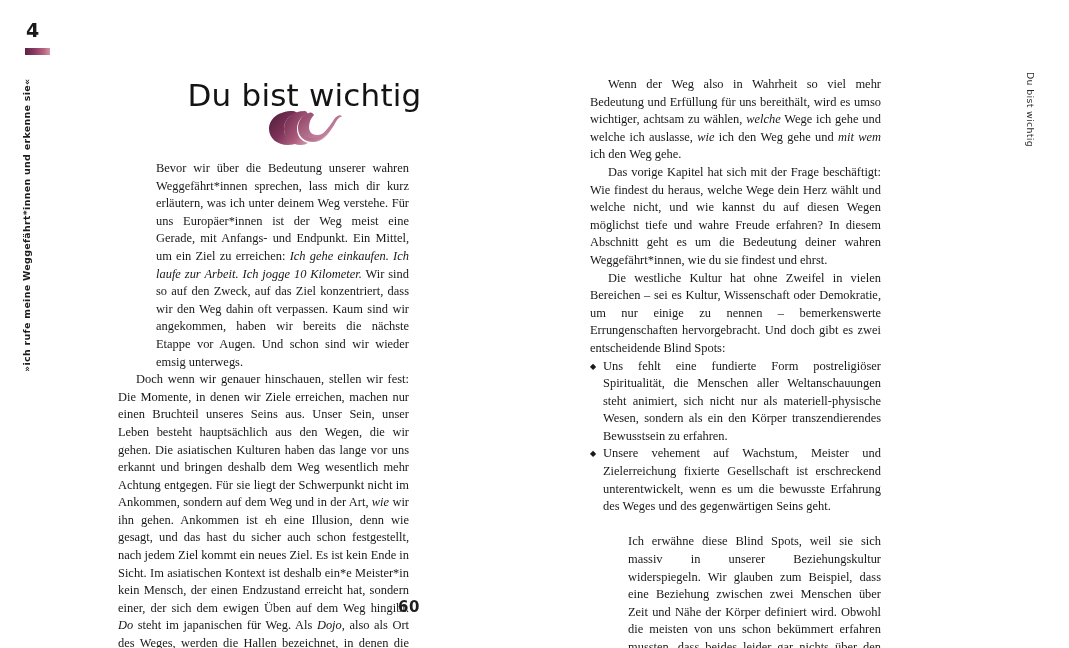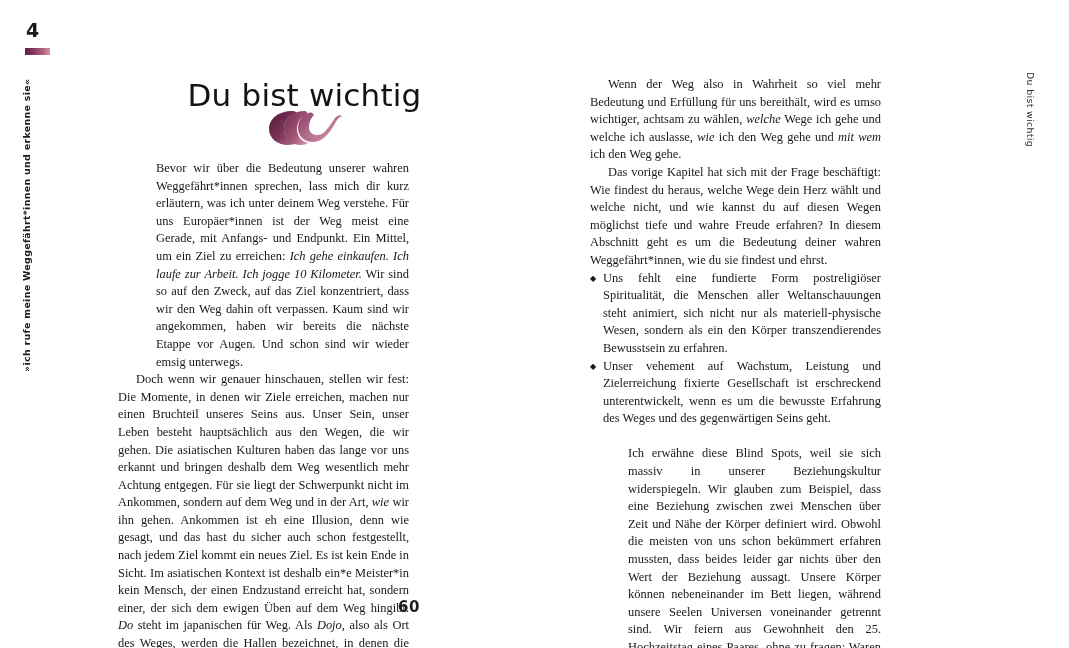--- a/index.html
+++ b/index.html
@@ -228,24 +228,25 @@
     </div>
 
     <div class="folio folio-left">60</div>
   </div>
 
   <div class="page page-right">
     <div class="body-block">
       <div id="right-paras">
           <p><span>Wenn der Weg also in Wahrheit so viel mehr Bedeutung und Erfüllung für uns bereithält, wird es umso wichtiger, achtsam zu wählen, </span><em>welche</em><span> Wege ich gehe und welche ich auslasse, </span><em>wie</em><span> ich den Weg gehe und </span><em>mit wem</em><span> ich den Weg gehe.</span></p>
           <p><span>Das vorige Kapitel hat sich mit der Frage beschäftigt: Wie findest du heraus, welche Wege dein Herz wählt und welche nicht, und wie kannst du auf diesen Wegen möglichst tiefe und wahre Freude erfahren? In diesem Abschnitt geht es um die Bedeutung deiner wahren Weggefährt*innen, wie du sie findest und ehrst.</span></p>
+          <p><span>Die westliche Kultur hat ohne Zweifel in vielen Bereichen – sei es Kultur, Wissenschaft oder Demokratie, um nur einige zu nennen – bemerkenswerte Errungenschaften hervorgebracht. Und doch gibt es zwei entscheidende Blind Spots:</span></p>
         </div>
       <ul class="blind-list" id="right-bullets">
           <li><span class="bullet">◆</span><span>Uns fehlt eine fundierte Form postreligiöser Spiritualität, die Menschen aller Weltanschauungen steht animiert, sich nicht nur als materiell-physische Wesen, sondern als ein den Körper transzendierendes Bewusstsein zu erfahren.</span></li>
-          <li><span class="bullet">◆</span><span>Unser vehement auf Wachstum, Leistung und Zielerreichung fixierte Gesellschaft ist erschreckend unterentwickelt, wenn es um die bewusste Erfahrung des Weges und des gegenwärtigen Seins geht.</span></li>
+          <li><span class="bullet">◆</span><span>Unsere vehement auf Wachstum, Meister und Zielerreichung fixierte Gesellschaft ist erschreckend unterentwickelt, wenn es um die bewusste Erfahrung des Weges und des gegenwärtigen Seins geht.</span></li>
         </ul>
       <div id="right-closing" class="gap-before">
           <p class="noindent"><span>Ich erwähne diese Blind Spots, weil sie sich massiv in unserer Beziehungskultur widerspiegeln. Wir glauben zum Beispiel, dass eine Beziehung zwischen zwei Menschen über Zeit und Nähe der Körper definiert wird. Obwohl die meisten von uns schon bekümmert erfahren mussten, dass beides leider gar nichts über den Wert der Beziehung aussagt. Unsere Körper können nebeneinander im Bett liegen, während unsere Seelen Universen voneinander getrennt sind. Wir feiern aus Gewohnheit den 25. Hochzeitstag eines Paares, ohne zu fragen: Waren das denn auch glückliche Zeiten?</span></p>
         </div>
     </div>
 
   </div>
 
 </div>
 

